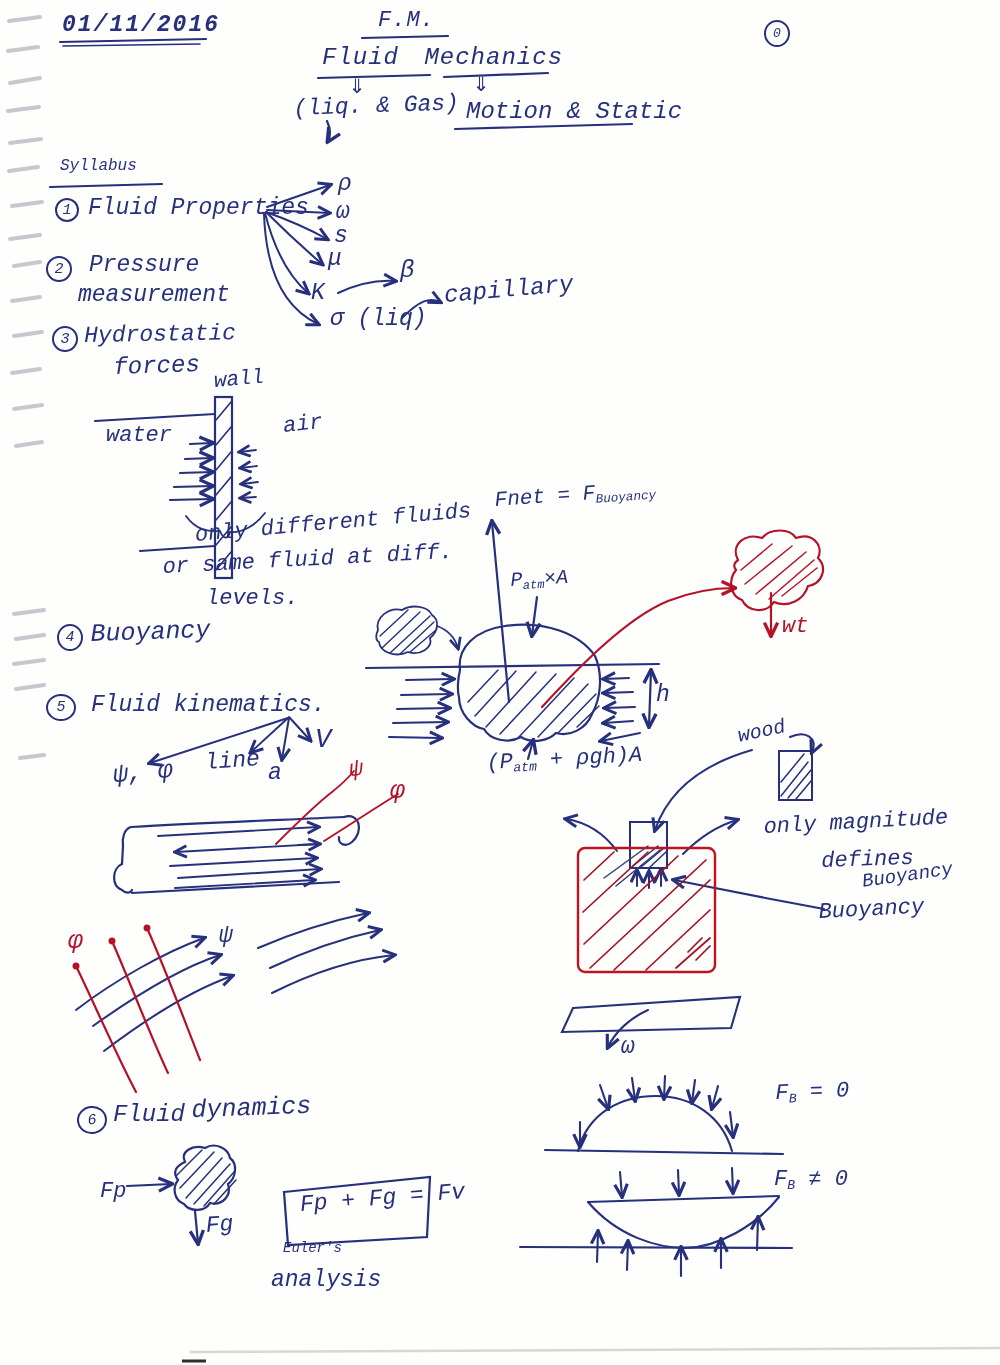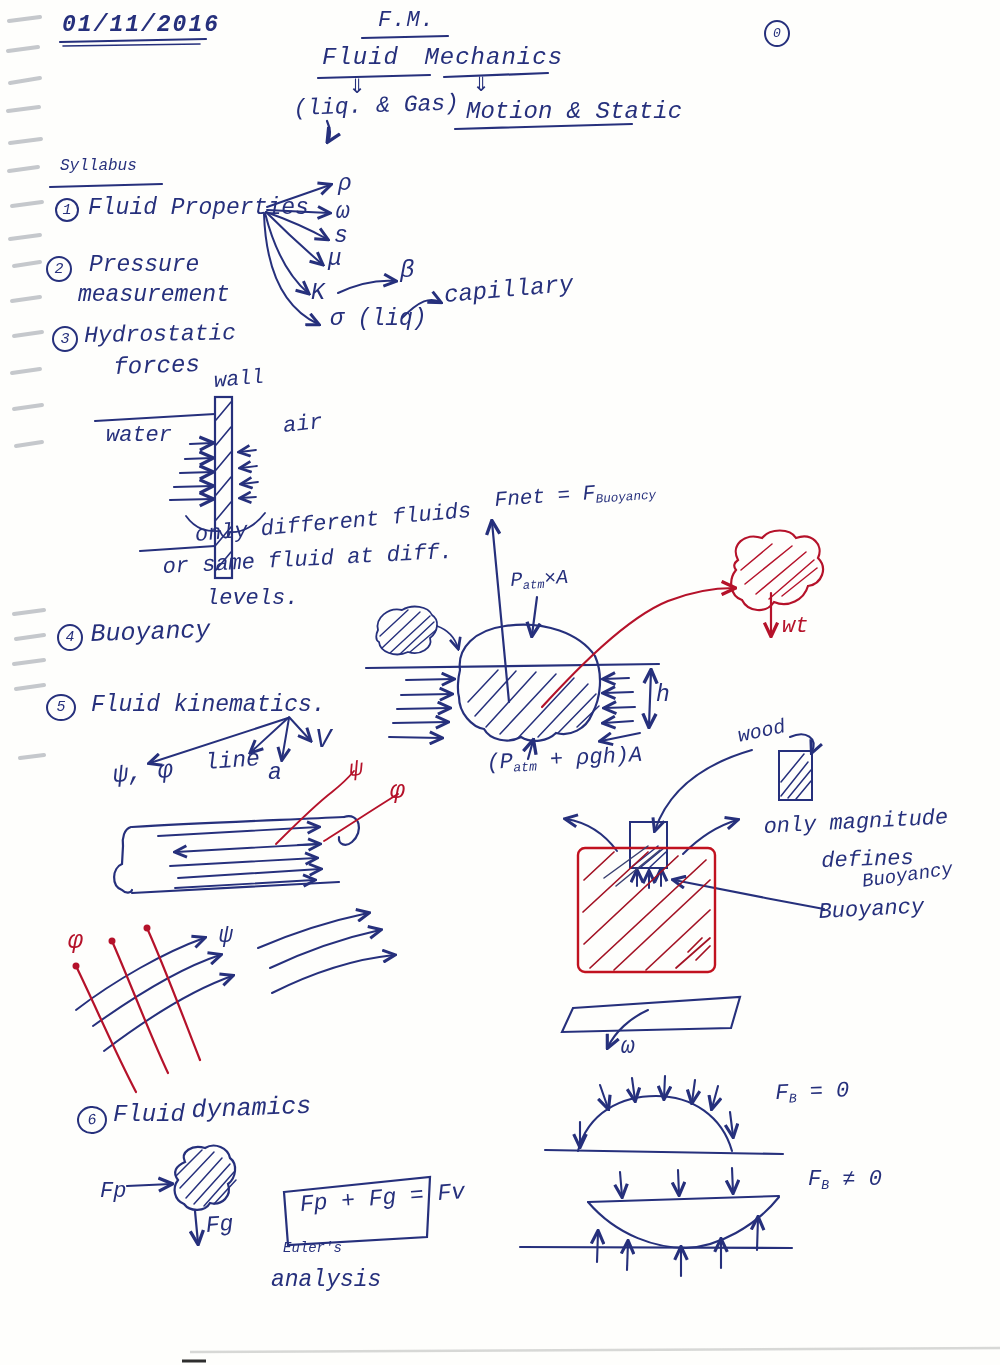--- a/index.html
+++ b/index.html
@@ -375,21 +375,21 @@
 <div class="lbl" style="left:736px;top:726px;font-size:20px;transform:rotate(-12deg);">wood</div>
 <div class="lbl" style="left:763px;top:816px;font-size:22px;transform:rotate(-3deg);">only magnitude</div>
 <div class="lbl" style="left:821px;top:850px;font-size:22px;transform:rotate(-2deg);">defines</div>
 <div class="lbl" style="left:861px;top:873px;font-size:19px;transform:rotate(-8deg);">Buoyancy</div>
 <div class="lbl" style="left:818px;top:901px;font-size:22px;transform:rotate(-3deg);">Buoyancy</div>
 <div class="lbl" style="left:621px;top:1035px;font-size:23px;">ω</div>
 
 <div class="lbl" style="left:775px;top:1082px;font-size:22px;transform:rotate(-2deg);">
   <span>F</span><span class="sub">B</span><span> = 0</span>
 </div>
-<div class="lbl" style="left:808px;top:1168px;font-size:22px;">
+<div class="lbl" style="left:774px;top:1168px;font-size:22px;">
   <span>F</span><span class="sub">B</span><span> ≠ 0</span>
 </div>
 
 <div class="cnum" style="left:77px;top:1106px;width:30px;height:28px;transform:rotate(-6deg);">
   <span>6</span>
     </div>
 <div class="lbl" style="left:113px;top:1102px;font-size:24px;">Fluid</div>
 <div class="lbl" style="left:191px;top:1098px;font-size:25px;transform:rotate(-2deg);">dynamics</div>
 <div class="lbl" style="left:100px;top:1180px;font-size:22px;text-align:right;">Fp</div>
 <div class="lbl" style="left:205px;top:1214px;font-size:23px;transform:rotate(-4deg);">Fg</div>

